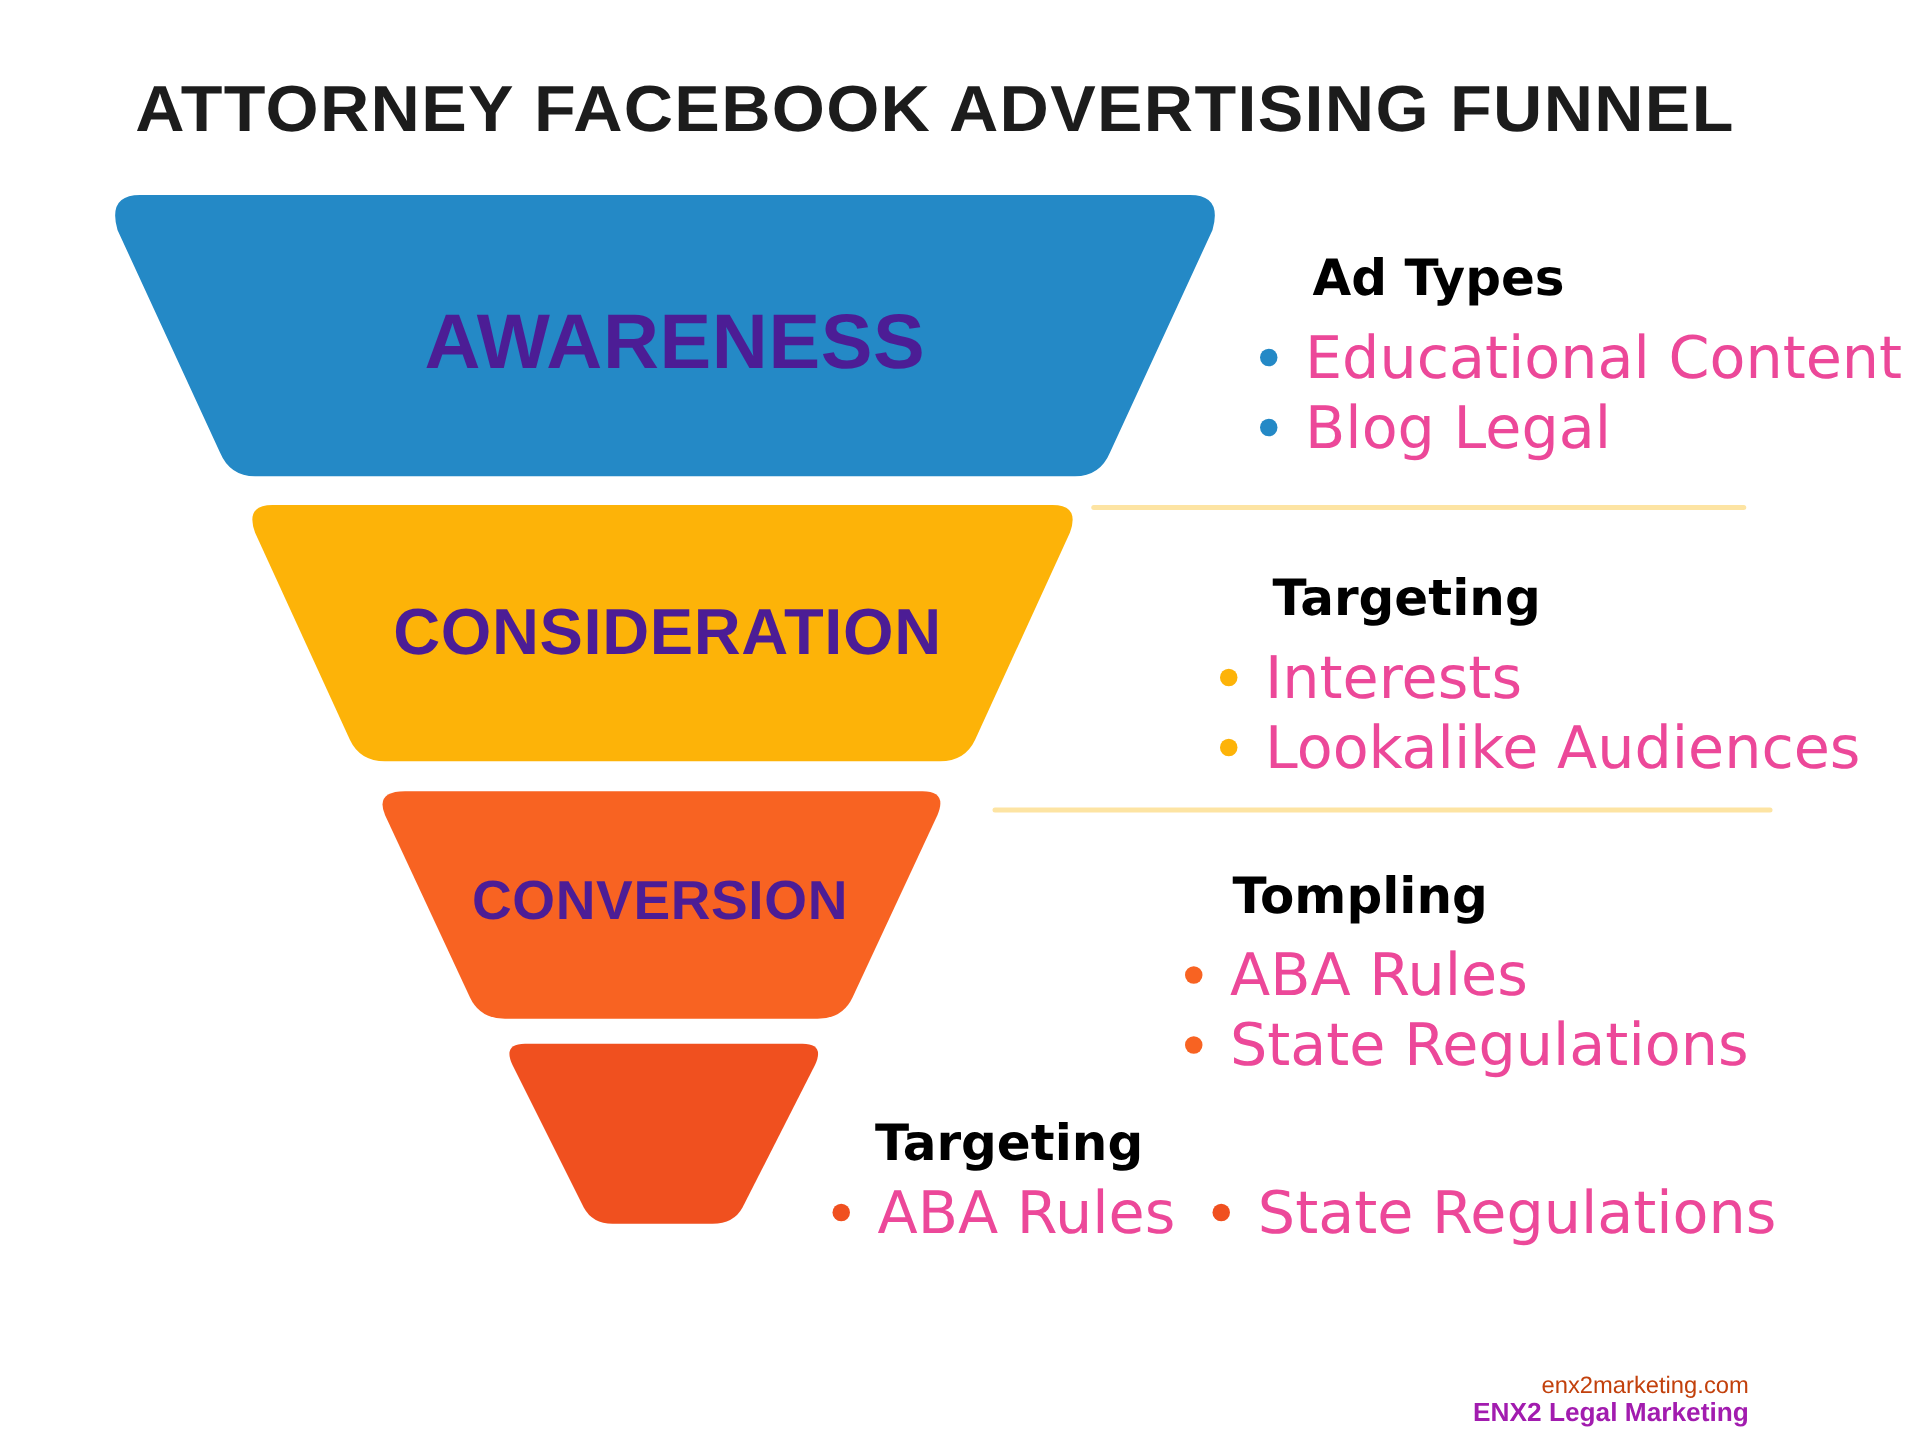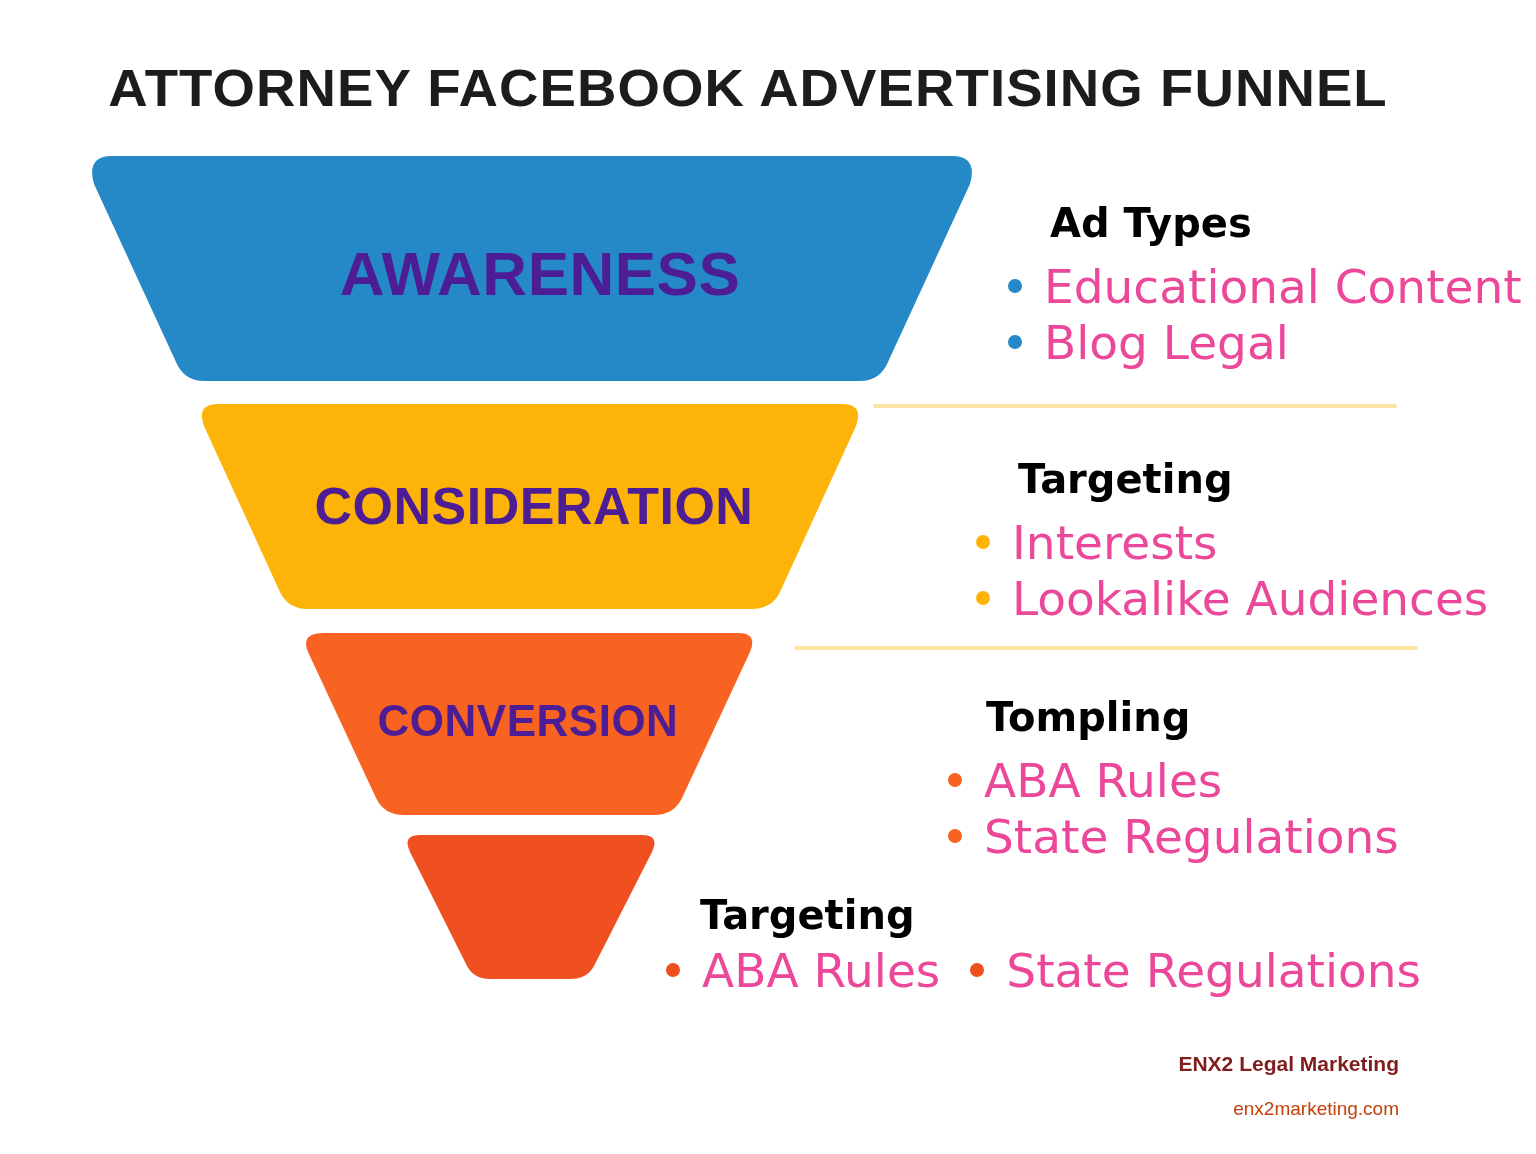--- a/index.html
+++ b/index.html
@@ -7,21 +7,21 @@
   .title { position: absolute; left: 0; top: 58px; width: 1496px; text-align: center; font-family: "Liberation Sans", sans-serif; font-weight: 700; font-size: 52px; color: #1c1c1c; letter-spacing: 1px; transform: scaleX(1.05); transform-origin: center; }
   svg.funnel { position: absolute; left: 0; top: 0; }
   .stage-label { position: absolute; font-family: "Liberation Sans", sans-serif; font-weight: 700; color: #4c1d95; text-align: center; letter-spacing: 0.5px; }
   .sec { position: absolute; }
   .sec-heading { font-family: "DejaVu Sans", sans-serif; font-weight: 700; font-size: 40px; color: #000000; margin: 16px 0 12px 0; white-space: nowrap; }
   .sec-item { display: flex; align-items: center; font-family: "DejaVu Sans", sans-serif; font-size: 47px; color: #ec4899; height: 56px; white-space: nowrap; }
   .dot { display: inline-block; width: 14px; height: 14px; border-radius: 50%; margin-right: 22px; flex: 0 0 auto; }
   .divider { position: absolute; height: 4px; border-radius: 2px; background: #fde4a3; }
   .inline-list { display: flex; align-items: center; }
   .inline-list .sec-item { margin-right: 30px; }
-  .footer-brand { position: absolute; right: 137px; top: 1052px; font-family: "Liberation Sans", sans-serif; font-weight: 700; font-size: 21px; color: #7f1d1d; text-align: right; }
+  .footer-brand { position: absolute; right: 137px; top: 1119px; font-family: "Liberation Sans", sans-serif; font-weight: 700; font-size: 21px; color: #a21caf; text-align: right; }
   .footer-url { position: absolute; right: 137px; top: 1098px; font-family: "Liberation Sans", sans-serif; font-size: 19px; color: #c2410c; text-align: left; }
 </style>
 </head>
 <body>
 
 <div class="title">ATTORNEY FACEBOOK ADVERTISING FUNNEL</div>
 
 <svg class="funnel" width="1536" height="1154">
 
   <path d="M112,156 L952,156 Q978,156 970,184 L888,362 Q880,381 860,381 L204,381 Q184,381 176,362 L94,184 Q86,156 112,156 Z" fill="#2489c6"></path>

